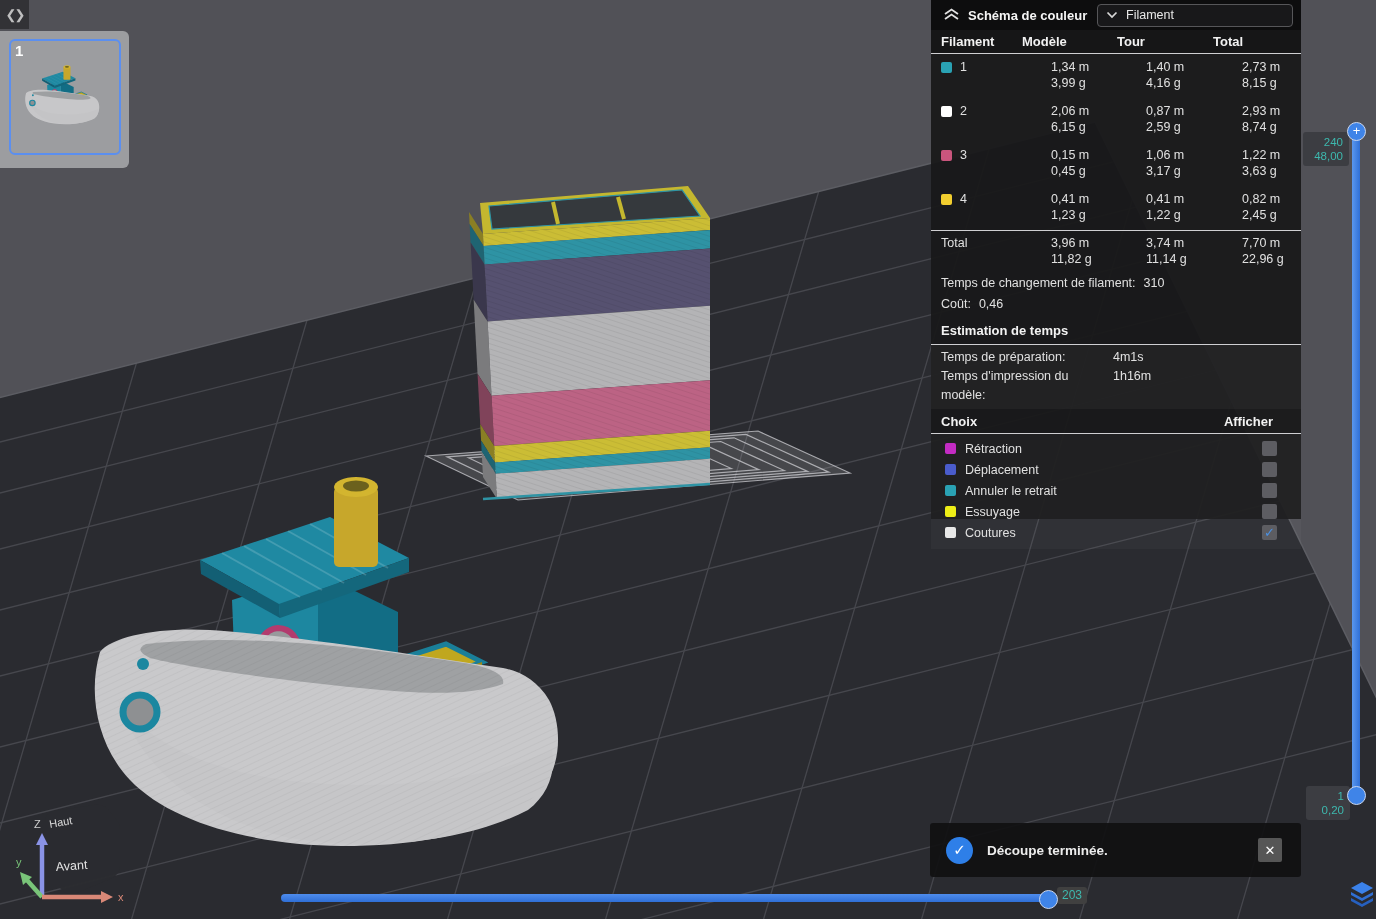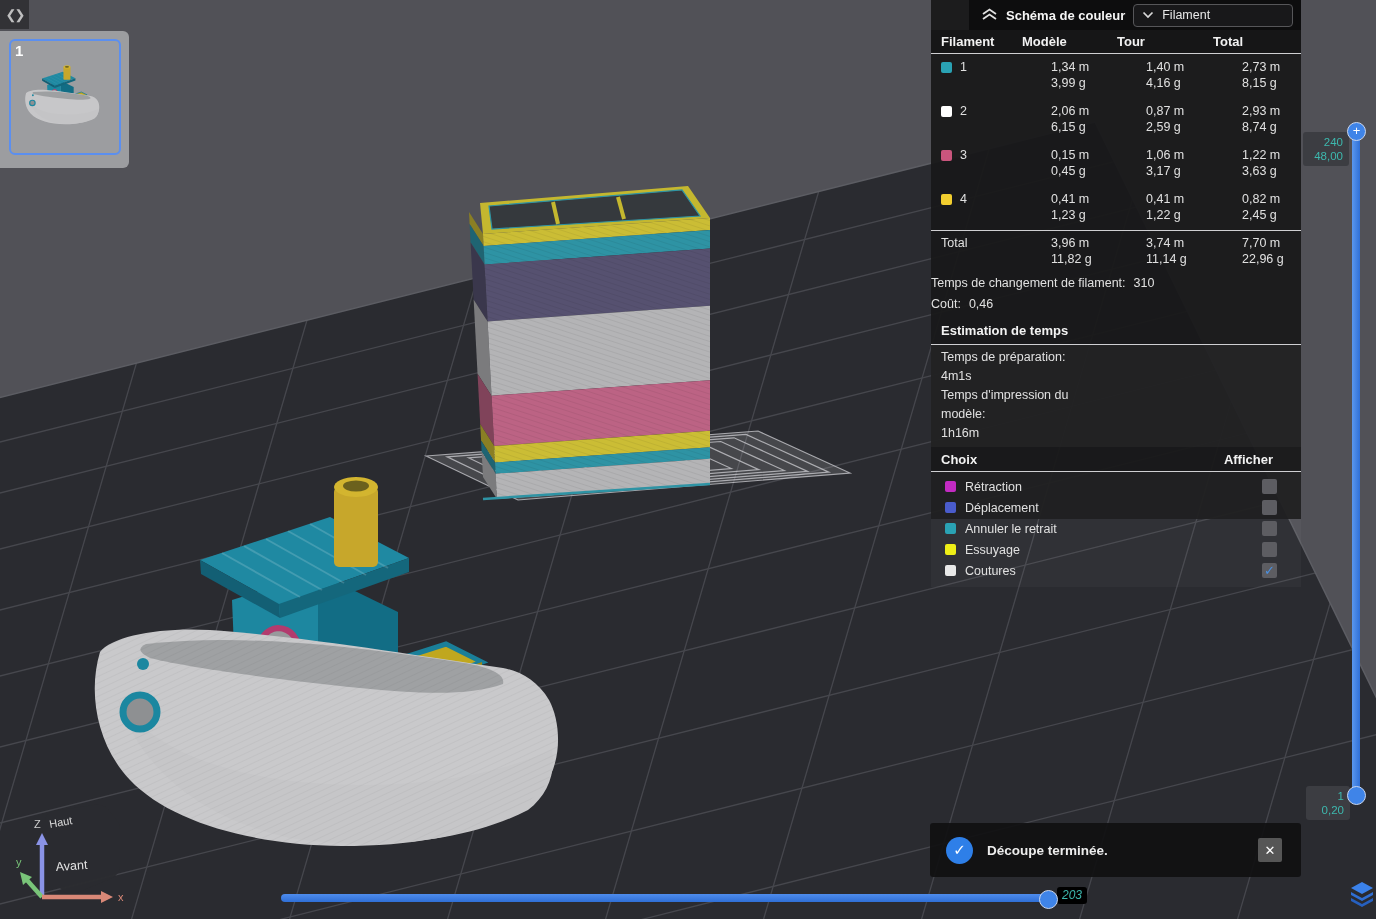--- a/index.html
+++ b/index.html
@@ -16,37 +16,37 @@
 
   
   .thumb{position:absolute;left:0;top:31px;width:129px;height:137px;background:#9c9da0;border-radius:0 6px 6px 0;z-index:4;}
   .thumb .sel{position:absolute;left:9px;top:8px;width:108px;height:112px;border:2px solid #5b8ff0;border-radius:6px;}
   .thumb .idx{position:absolute;left:15px;top:11px;color:#fff;font-size:15px;font-weight:bold;}
   .thumb svg{position:absolute;left:18px;top:26px;}
 
   
   .panel{position:absolute;left:931px;top:0;width:370px;height:519px;background:rgba(24,24,26,.94);
     color:#e0e0e0;font-size:12.5px;z-index:6;}
-  .p-head{display:flex;align-items:center;height:30px;background:#0d0d0e;padding:0 8px 0 12px;gap:8px;margin-left:38px;}
+  .p-head{display:flex;align-items:center;height:30px;background:#0d0d0e;padding:0 8px 0 12px;gap:8px;}
   .p-title{font-weight:bold;font-size:13px;color:#f5f5f5;white-space:nowrap;}
   .dd{margin-left:auto;display:flex;align-items:center;gap:8px;width:178px;height:21px;background:#18181a;
     border:1px solid #565659;border-radius:4px;padding:0 8px;cursor:pointer;color:#e8e8e8;font-size:12.5px;}
   .t-row{display:grid;grid-template-columns:81px 95px 96px 88px;padding-left:10px;align-items:start;}
   .t-head{height:23px;align-items:center;border-bottom:1px solid #cfcfd2;background:rgba(16,16,17,.5);}
   .b{font-weight:bold;font-size:13px;color:#f2f2f2;}
   .f-row{padding-top:6px;padding-bottom:7px;}
   .cell{display:flex;flex-direction:column;gap:1px;line-height:15px;margin-left:29px;}
   .fcell{display:flex;align-items:center;gap:8px;}
   .sw{display:inline-block;width:11px;height:11px;border-radius:2px;background:#888;flex:0 0 auto;}
   .t-total{border-top:1px solid #cfcfd2;padding-top:5px;padding-bottom:6px;}
-  .p-line{padding:2px 0 2px 0;line-height:17px;}
+  .p-line{padding:2px 0 2px 10px;line-height:17px;}
   .p-line .v{margin-left:8px;}
   .sec-title{font-weight:bold;font-size:13px;color:#f2f2f2;padding:8px 0 6px 10px;border-bottom:1px solid #cfcfd2;}
   .est{background:rgba(255,255,255,.04);padding:3px 0 4px 0;}
-  .est-row{display:flex;padding:0 10px;line-height:19px;flex-direction:column;}
+  .est-row{display:flex;padding:0 10px;line-height:19px;}
   .est-row .lab{width:172px;flex:0 0 auto;}
   .choix-head{display:flex;padding:5px 28px 4px 10px;border-bottom:1px solid #cfcfd2;}
   .choix-head .right{margin-left:auto;}
   .opts{background:rgba(255,255,255,.03);padding:4px 0 6px 0;}
   .opt{display:flex;align-items:center;gap:9px;padding:0 24px 0 14px;height:21px;}
   .cb{margin-left:auto;width:15px;height:15px;background:#5d5d62;border-radius:2px;display:flex;
     align-items:center;justify-content:center;cursor:pointer;}
   .cb .ck{display:none;color:#4a90e2;font-size:13px;font-weight:bold;line-height:1;}
   .cb.on .ck{display:block;}
 
@@ -61,22 +61,22 @@
     text-align:right;padding:3px 6px;z-index:3;}
   .vtip.top{left:1303px;top:96px;width:34px;margin-top:36px;}
   .vtip.bot{left:1306px;top:786px;width:32px;}
   .vtip span{display:block;}
 
   
   .htrack{position:absolute;left:281px;top:894px;width:767px;height:8px;border-radius:4px;
     background:linear-gradient(180deg,#4e8ced,#2f6fd6);z-index:3;}
   .hhandle{position:absolute;left:1039px;top:890px;width:17px;height:17px;border-radius:50%;
     background:#3f84e8;border:1.5px solid #c9d6ee;z-index:4;cursor:grab;}
-  .htip{position:absolute;left:1057px;top:887px;width:30px;height:17px;background:#000000;border-radius:3px;
-    color:#3db8ae;font-size:12px;line-height:17px;text-align:center;z-index:3;font-style:italic;}
+  .htip{position:absolute;left:1057px;top:887px;width:30px;height:17px;background:#404040;border-radius:3px;
+    color:#3db8ae;font-size:12px;line-height:17px;text-align:center;z-index:3;}
 
   
   .toast{position:absolute;left:930px;top:823px;width:371px;height:54px;background:rgba(16,16,17,.92);
     border-radius:3px;display:flex;align-items:center;z-index:6;}
   .ticon{width:27px;height:27px;border-radius:50%;background:#2e7fe8;color:#fff;font-size:15px;font-weight:bold;
     display:flex;align-items:center;justify-content:center;margin:0 14px 0 16px;flex:0 0 auto;}
   .tmsg{color:#ececec;font-size:13.5px;font-weight:bold;}
   .tclose{margin-left:auto;margin-right:19px;width:24px;height:24px;background:#565656;border:none;border-radius:2px;
     color:#fff;font-size:13px;line-height:1;cursor:pointer;display:flex;align-items:center;justify-content:center;}
 

